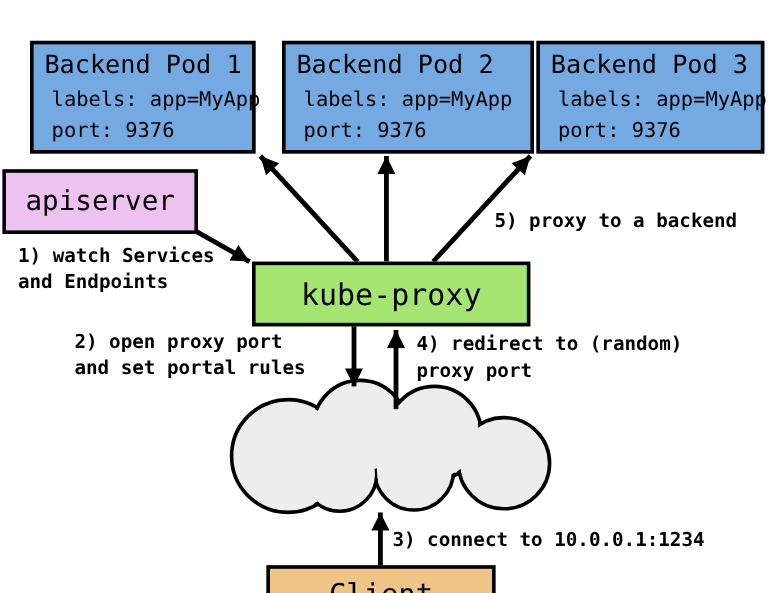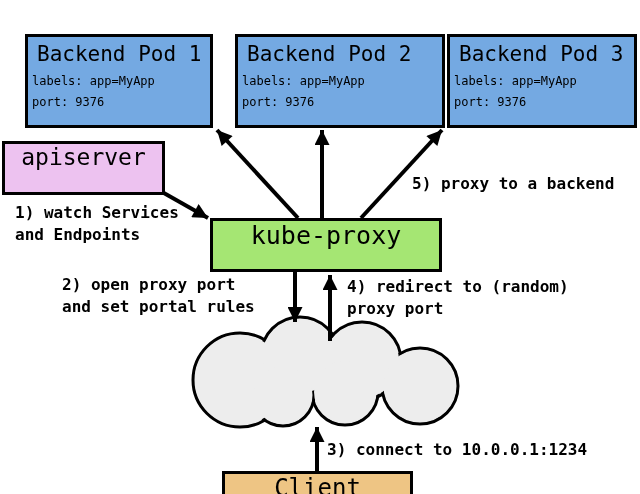--- a/index.html
+++ b/index.html
@@ -25,24 +25,25 @@
   .ah-head { fill: var(--border, #000); }
 
   .box {
     position: absolute;
     border: 3px solid var(--border, #000);
     box-sizing: border-box;
     z-index: 2;
   }
   .pod { background: var(--pod-fill, #74a9e2); }
   .pod-title { font-size: 21px; line-height: 1.1; padding: 6px 0 0 9px; white-space: nowrap; }
-  .pod-line  { font-size: 12px; line-height: 1.0; padding: 9px 0 0 4px; white-space: nowrap; }
+  .pod-line  { font-size: 17px; line-height: 1.0; padding: 9px 0 0 15px; white-space: nowrap; }
 
   .node {
     display: flex;
+    align-items: center;
     justify-content: center;
     white-space: nowrap;
   }
   .apiserver { background: var(--apiserver-fill, #edc2f0); font-size: 23px; }
   .kube-proxy { background: var(--kube-proxy-fill, #a5e673); font-size: 25px; }
   .client { background: var(--client-fill, #eec584); font-size: 24px; }
 
   .annotation {
     position: absolute;
     z-index: 3;

